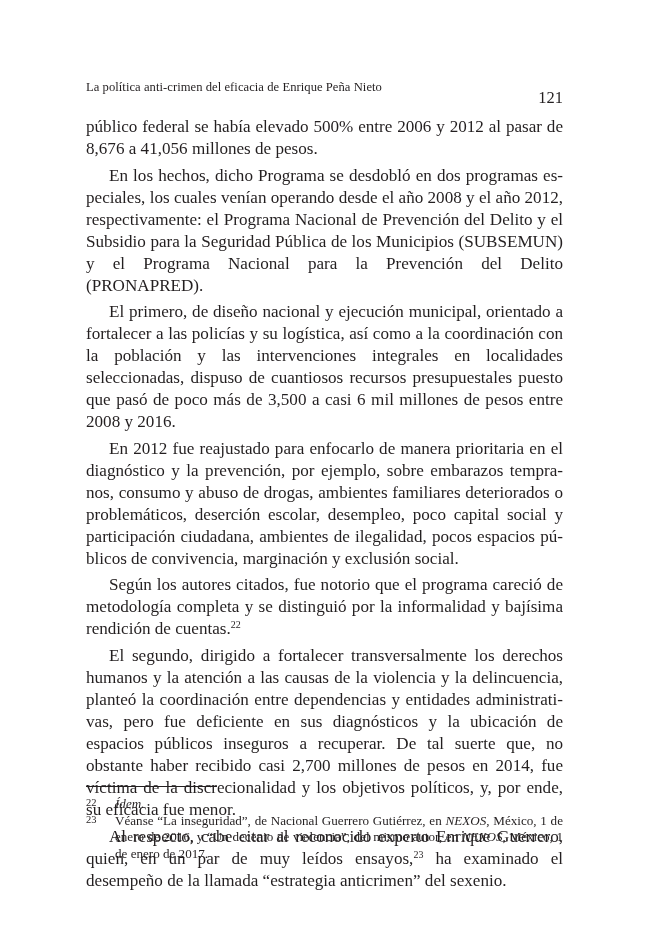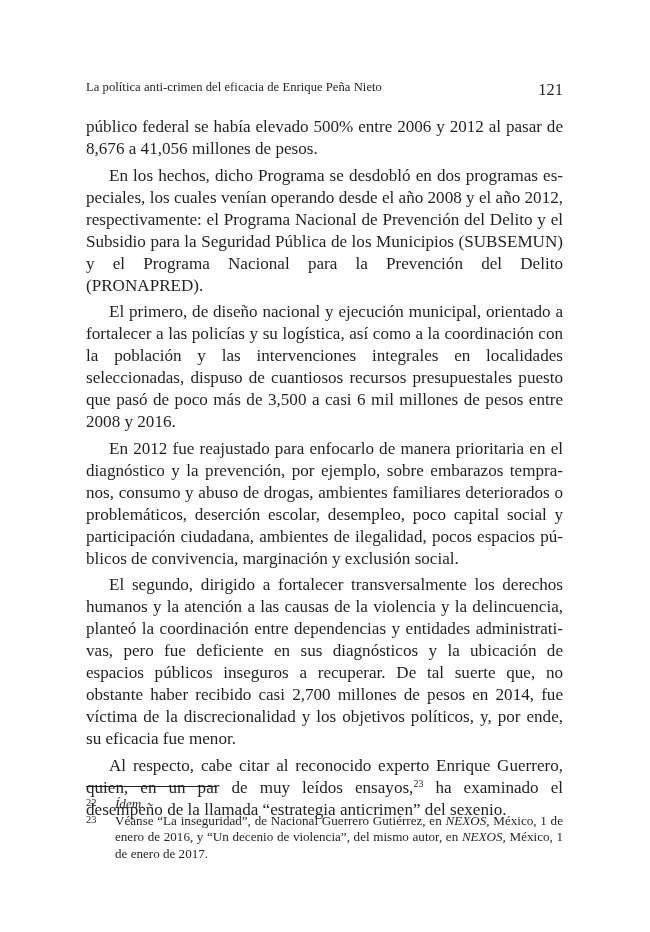--- a/index.html
+++ b/index.html
@@ -1,20 +1,20 @@
 <!DOCTYPE html>
 <html><head>
 <meta charset="utf-8">
 <style>
   html, body { margin: 0; padding: 0; background: #ffffff; }
   body { width: 650px; height: 932px; position: relative; overflow: hidden;
          font-family: "Liberation Serif", "DejaVu Serif", serif; color: #231f20; }
   .header { position: absolute; left: 86px; top: 76px; width: 477px; height: 24px; }
   .running-head { position: absolute; left: 0; top: 4px; font-size: 12.6px; letter-spacing: 0.05px; }
-  .page-num { position: absolute; right: 0; top: 4px; font-size: 16.5px; }
+  .page-num { position: absolute; right: 0; top: 12px; font-size: 16.5px; }
   .body-text { position: absolute; left: 86px; top: 116px; width: 477px; font-size: 17.1px; line-height: 22px; }
   .body-text p { margin: 0 0 4.6px 0; text-align: justify; text-align-last: left; hyphens: manual; }
   .body-text p.indent { text-indent: 23px; }
   .body-text p.first { margin-top: 0; }
   sup { font-size: 10px; line-height: 0; vertical-align: 6px; }
   .rule { position: absolute; left: 86px; top: 786px; width: 131px; height: 1px; background: #231f20; }
   .footnotes { position: absolute; left: 86px; top: 796px; width: 477px; font-size: 13.1px; line-height: 16.7px; }
   .fn { position: relative; padding-left: 29px; text-align: justify; text-align-last: left; }
   .fn-num { position: absolute; left: 0; top: -1px; font-size: 10.5px; }
   .it { font-style: italic; }
@@ -25,20 +25,21 @@
 <div class="header">
   <span class="running-head">La política anti-crimen del eficacia de Enrique Peña Nieto</span>
   <span class="page-num">121</span>
 </div>
 
 <div class="body-text">
   <p class="first">público federal se había elevado 500% entre 2006 y 2012 al pasar de 8,676 a 41,056 millones de pesos.</p>
   <p class="indent">En los hechos, dicho Programa se desdobló en dos programas es­peciales, los cuales venían operando desde el año 2008 y el año 2012, respectivamente: el Programa Nacional de Prevención del Delito y el Subsidio para la Seguridad Pública de los Municipios (SUBSEMUN) y el Programa Nacional para la Prevención del Delito (PRONAPRED).</p>
   <p class="indent">El primero, de diseño nacional y ejecución municipal, orientado a fortalecer a las policías y su logística, así como a la coordinación con la población y las intervenciones integrales en localidades selecciona­das, dispuso de cuantiosos recursos presupuestales puesto que pasó de poco más de 3,500 a casi 6 mil millones de pesos entre 2008 y 2016.</p>
   <p class="indent">En 2012 fue reajustado para enfocarlo de manera prioritaria en el diagnóstico y la prevención, por ejemplo, sobre embarazos tempra­nos, consumo y abuso de drogas, ambientes familiares deteriorados o problemáticos, deserción escolar, desempleo, poco capital social y participación ciudadana, ambientes de ilegalidad, pocos espacios pú­blicos de convivencia, marginación y exclusión social.</p>
+  <p class="indent"><span>Según los autores citados, fue notorio que el programa careció de metodología completa y se distinguió por la informalidad y bajísima rendición de cuentas.</span><sup>22</sup></p>
   <p class="indent">El segundo, dirigido a fortalecer transversalmente los derechos humanos y la atención a las causas de la violencia y la delincuencia, planteó la coordinación entre dependencias y entidades administrati­vas, pero fue deficiente en sus diagnósticos y la ubicación de espacios públicos inseguros a recuperar. De tal suerte que, no obstante ha­ber recibido casi 2,700 millones de pesos en 2014, fue víctima de la discrecionalidad y los objetivos políticos, y, por ende, su eficacia fue menor.</p>
   <p class="indent"><span>Al respecto, cabe citar al reconocido experto Enrique Guerrero, quien, en un par de muy leídos ensayos,</span><sup>23</sup><span> ha examinado el desempeño de la llamada “estrategia anticrimen” del sexenio.</span></p>
 </div>
 
 <div class="rule"></div>
 
 <div class="footnotes">
   <div class="fn">
     <span class="fn-num">22</span>
     <span class="it">Ídem.</span>

